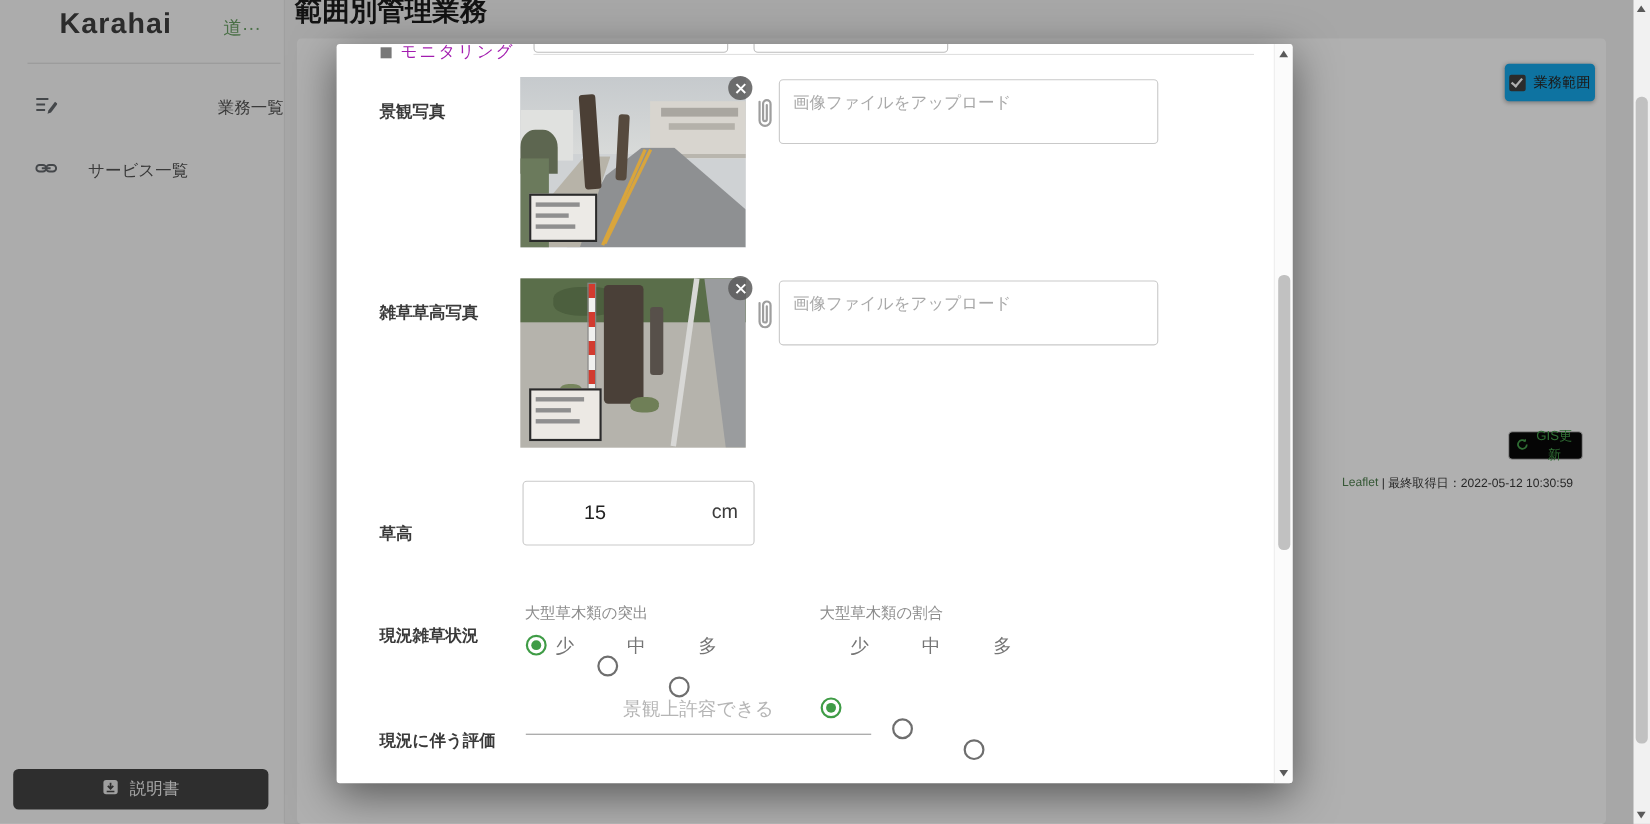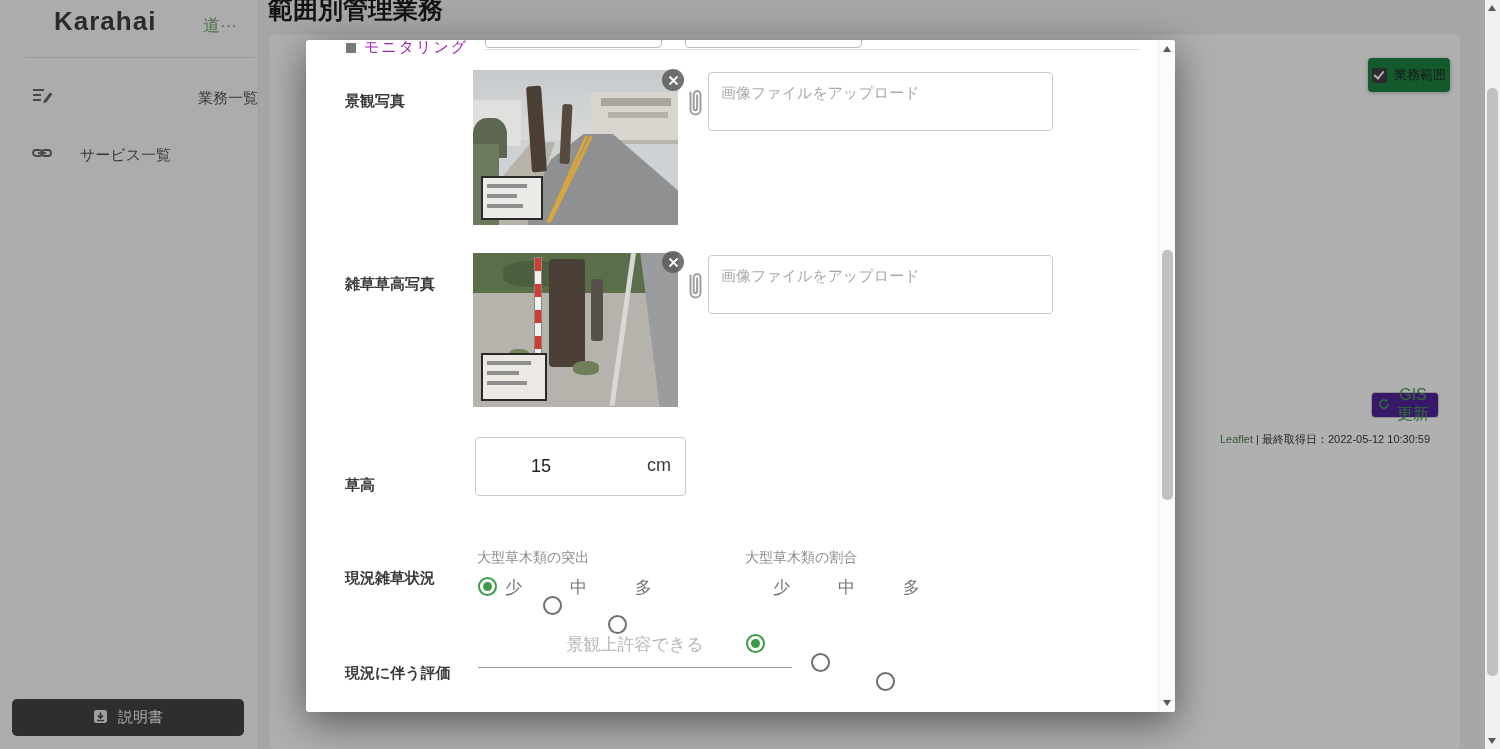--- a/index.html
+++ b/index.html
@@ -27,27 +27,27 @@
   .blackline{background:#1c1c1c;height:2px;}
   .th{font-size:15px;color:#4a4a4a;}
   .td{font-size:15px;color:#3c3c3c;}
   .rowline{background:#dcdcdc;height:1px;}
 
   .mon-reg{left:1283px;top:529px;width:161px;height:35px;border:1px solid #c0674f;border-radius:6px;background:transparent;
            display:flex;align-items:center;justify-content:center;gap:8px;color:#c0674f;font-size:14px;cursor:pointer;}
 
   
   .map-card{left:1185px;top:48px;width:274px;height:400px;border-radius:6px;overflow:hidden;background:#f2efe9;}
-  .map-check{left:1368px;top:58px;width:82px;height:34px;background:#15803d;border-radius:4px;box-shadow:0 1px 4px rgba(0,0,0,.3);
+  .map-check{left:1368px;top:58px;width:82px;height:34px;background:#0ea5e9;border-radius:4px;box-shadow:0 1px 4px rgba(0,0,0,.3);
              display:flex;align-items:center;justify-content:center;gap:7px;z-index:2;cursor:pointer;}
   .map-check .box{width:15px;height:15px;background:#3a3a3a;border-radius:2px;position:relative;}
   .map-check .box::after{content:"";position:absolute;left:4px;top:1px;width:4px;height:8px;border:solid #fff;border-width:0 2px 2px 0;transform:rotate(40deg);}
   .map-check .lbl{font-size:13px;color:#222;}
-  .gis-btn{left:1371px;top:392px;width:68px;height:26px;background:#4c1d95;border:1px solid #cfcfcf;border-radius:4px;
-           display:flex;align-items:center;justify-content:center;gap:4px;font-size:16px;color:#3f9c46;z-index:2;cursor:pointer;}
+  .gis-btn{left:1371px;top:392px;width:68px;height:26px;background:#000000;border:1px solid #cfcfcf;border-radius:4px;
+           display:flex;align-items:center;justify-content:center;gap:4px;font-size:12px;color:#3f9c46;z-index:2;cursor:pointer;}
   .attrib{left:1216px;top:431px;width:243px;height:16px;background:rgba(255,255,255,.78);font-size:11px;color:#333;
           display:flex;align-items:center;gap:3px;padding-left:4px;z-index:2;white-space:nowrap;}
   .attrib .lk{color:#4c7e4c;}
   .ml-t{font:10px "Liberation Sans",sans-serif;fill:#8f8a7d;}
   .ml-t2{font:bold 11px "Liberation Sans",sans-serif;fill:#8f8a7d;}
   .ml-s{font:10px "Liberation Sans",sans-serif;fill:#4a4a44;}
   .ml-st{font:bold 11px "Liberation Sans",sans-serif;fill:#3465a8;}
   .ml-w{font:italic 9px "Liberation Serif",serif;fill:#76a3c4;}
   .ml-rd{font:9px "Liberation Sans",sans-serif;fill:#7c6a3c;}
 

